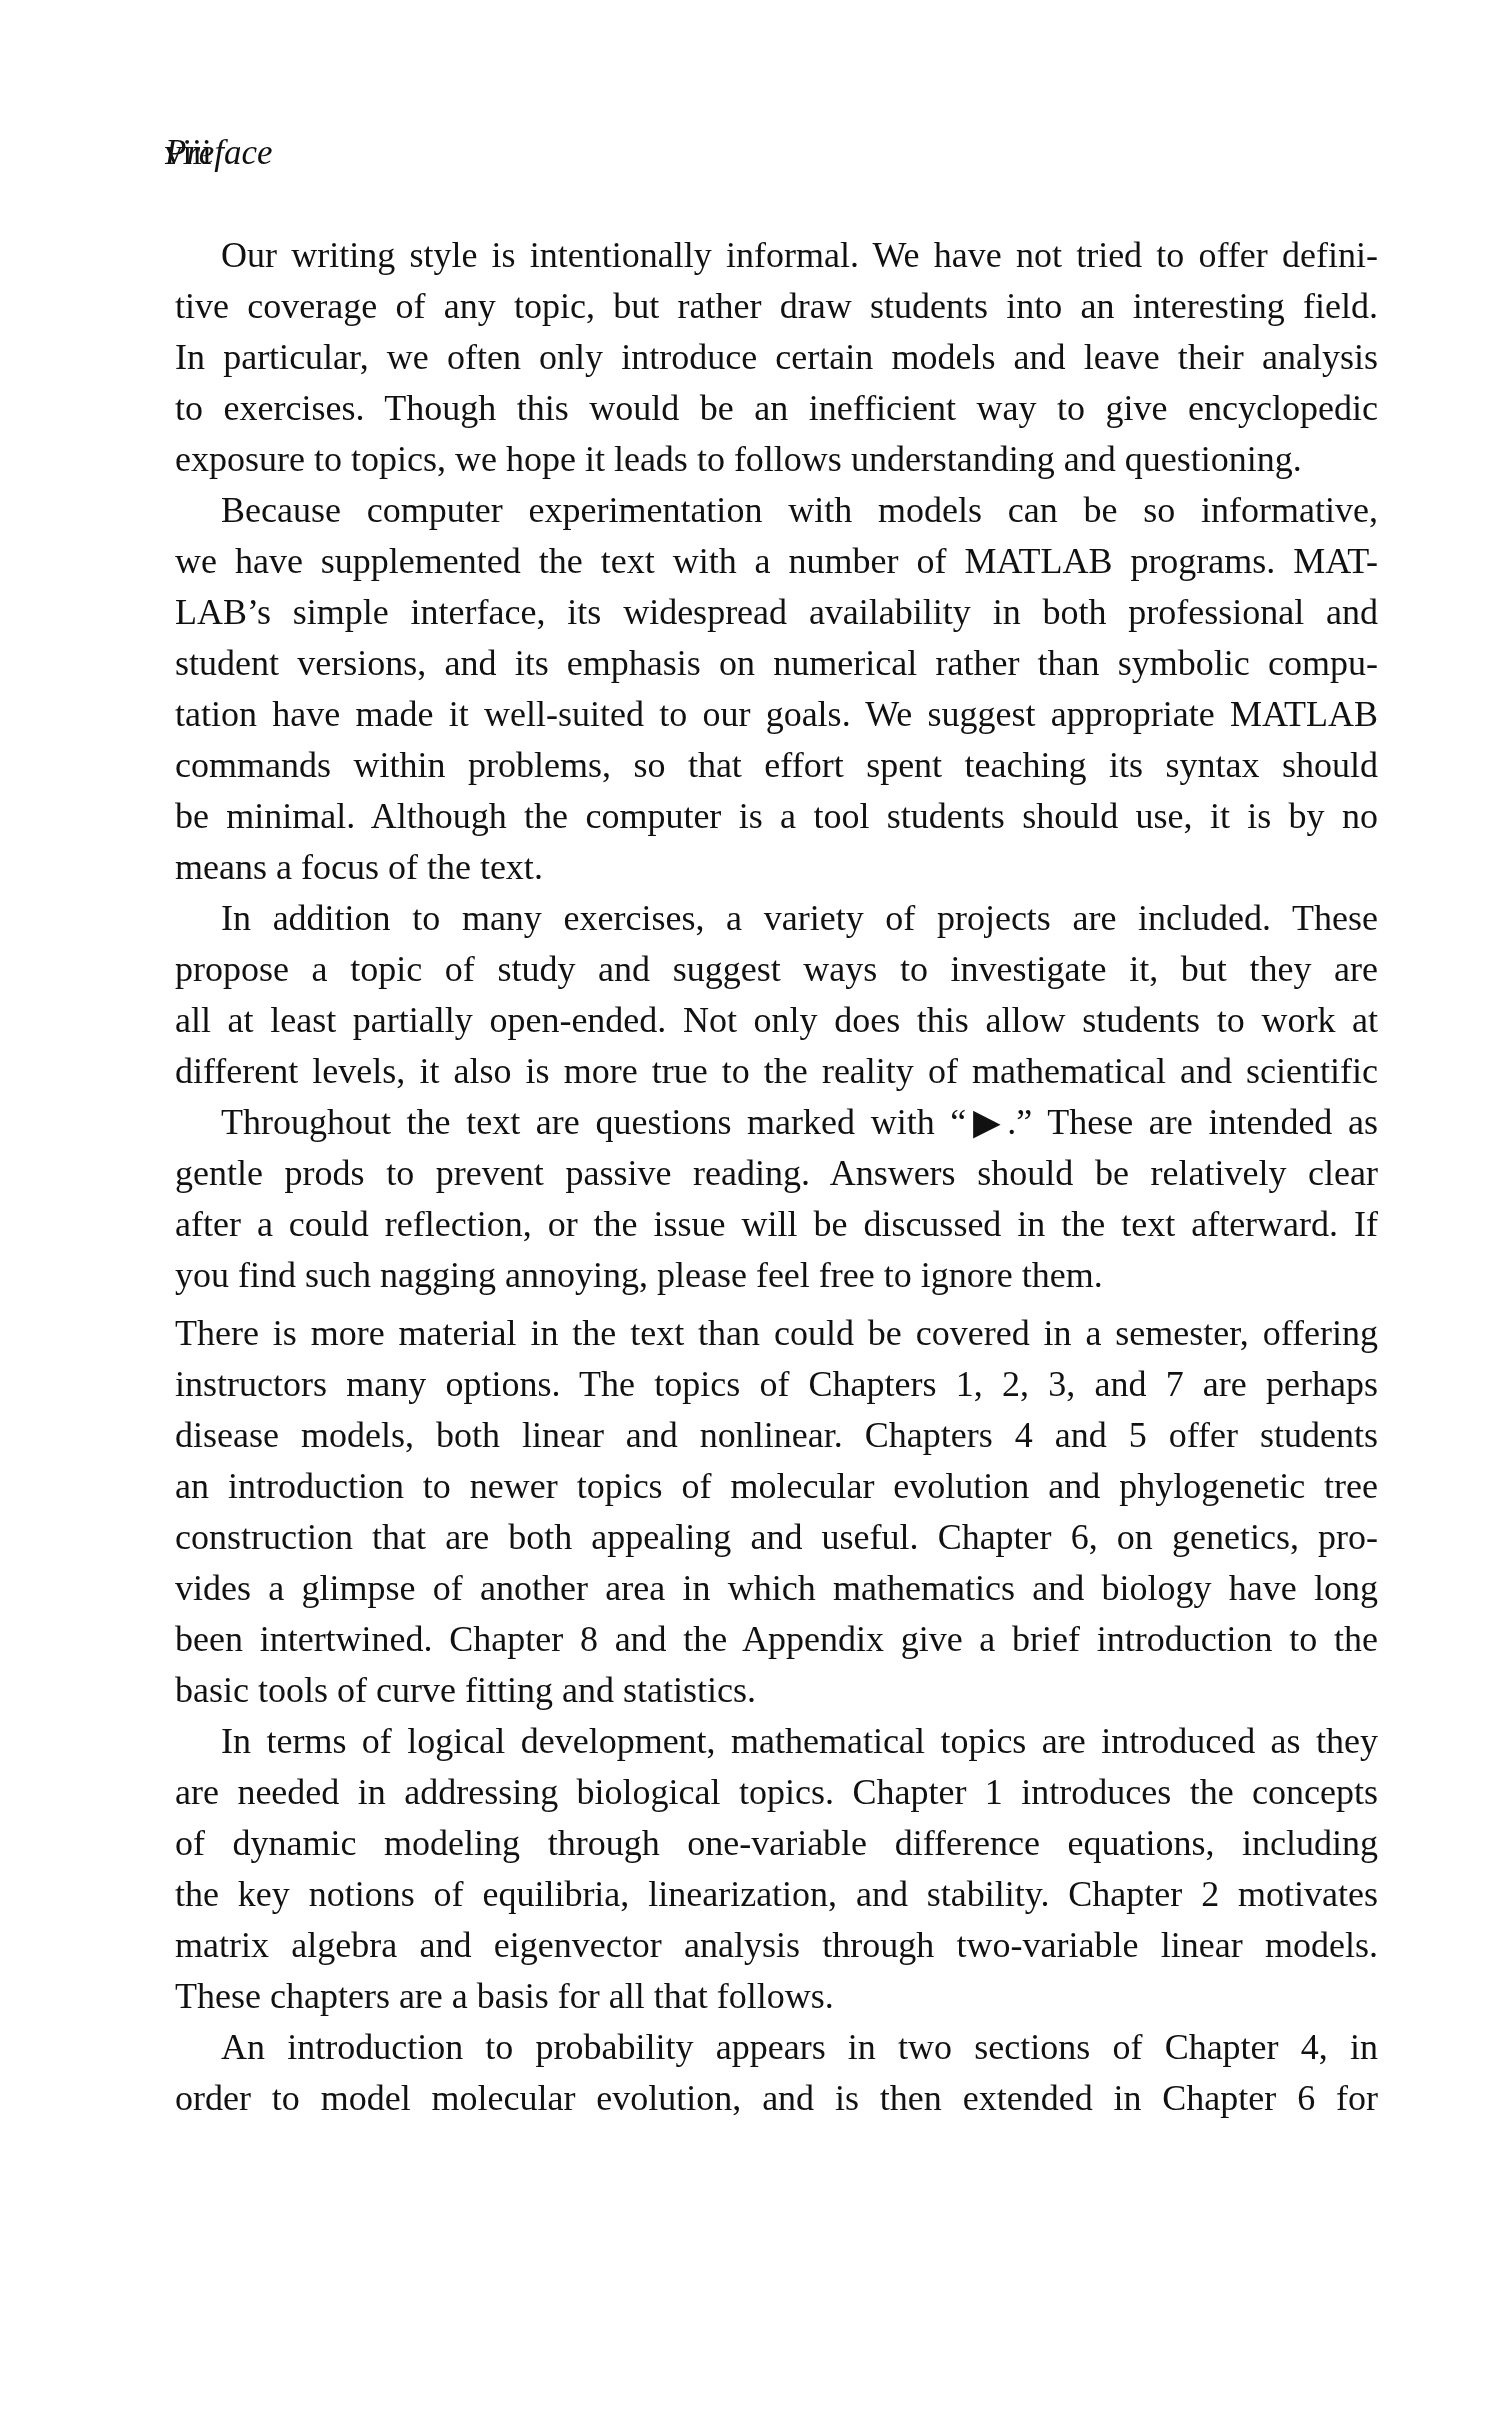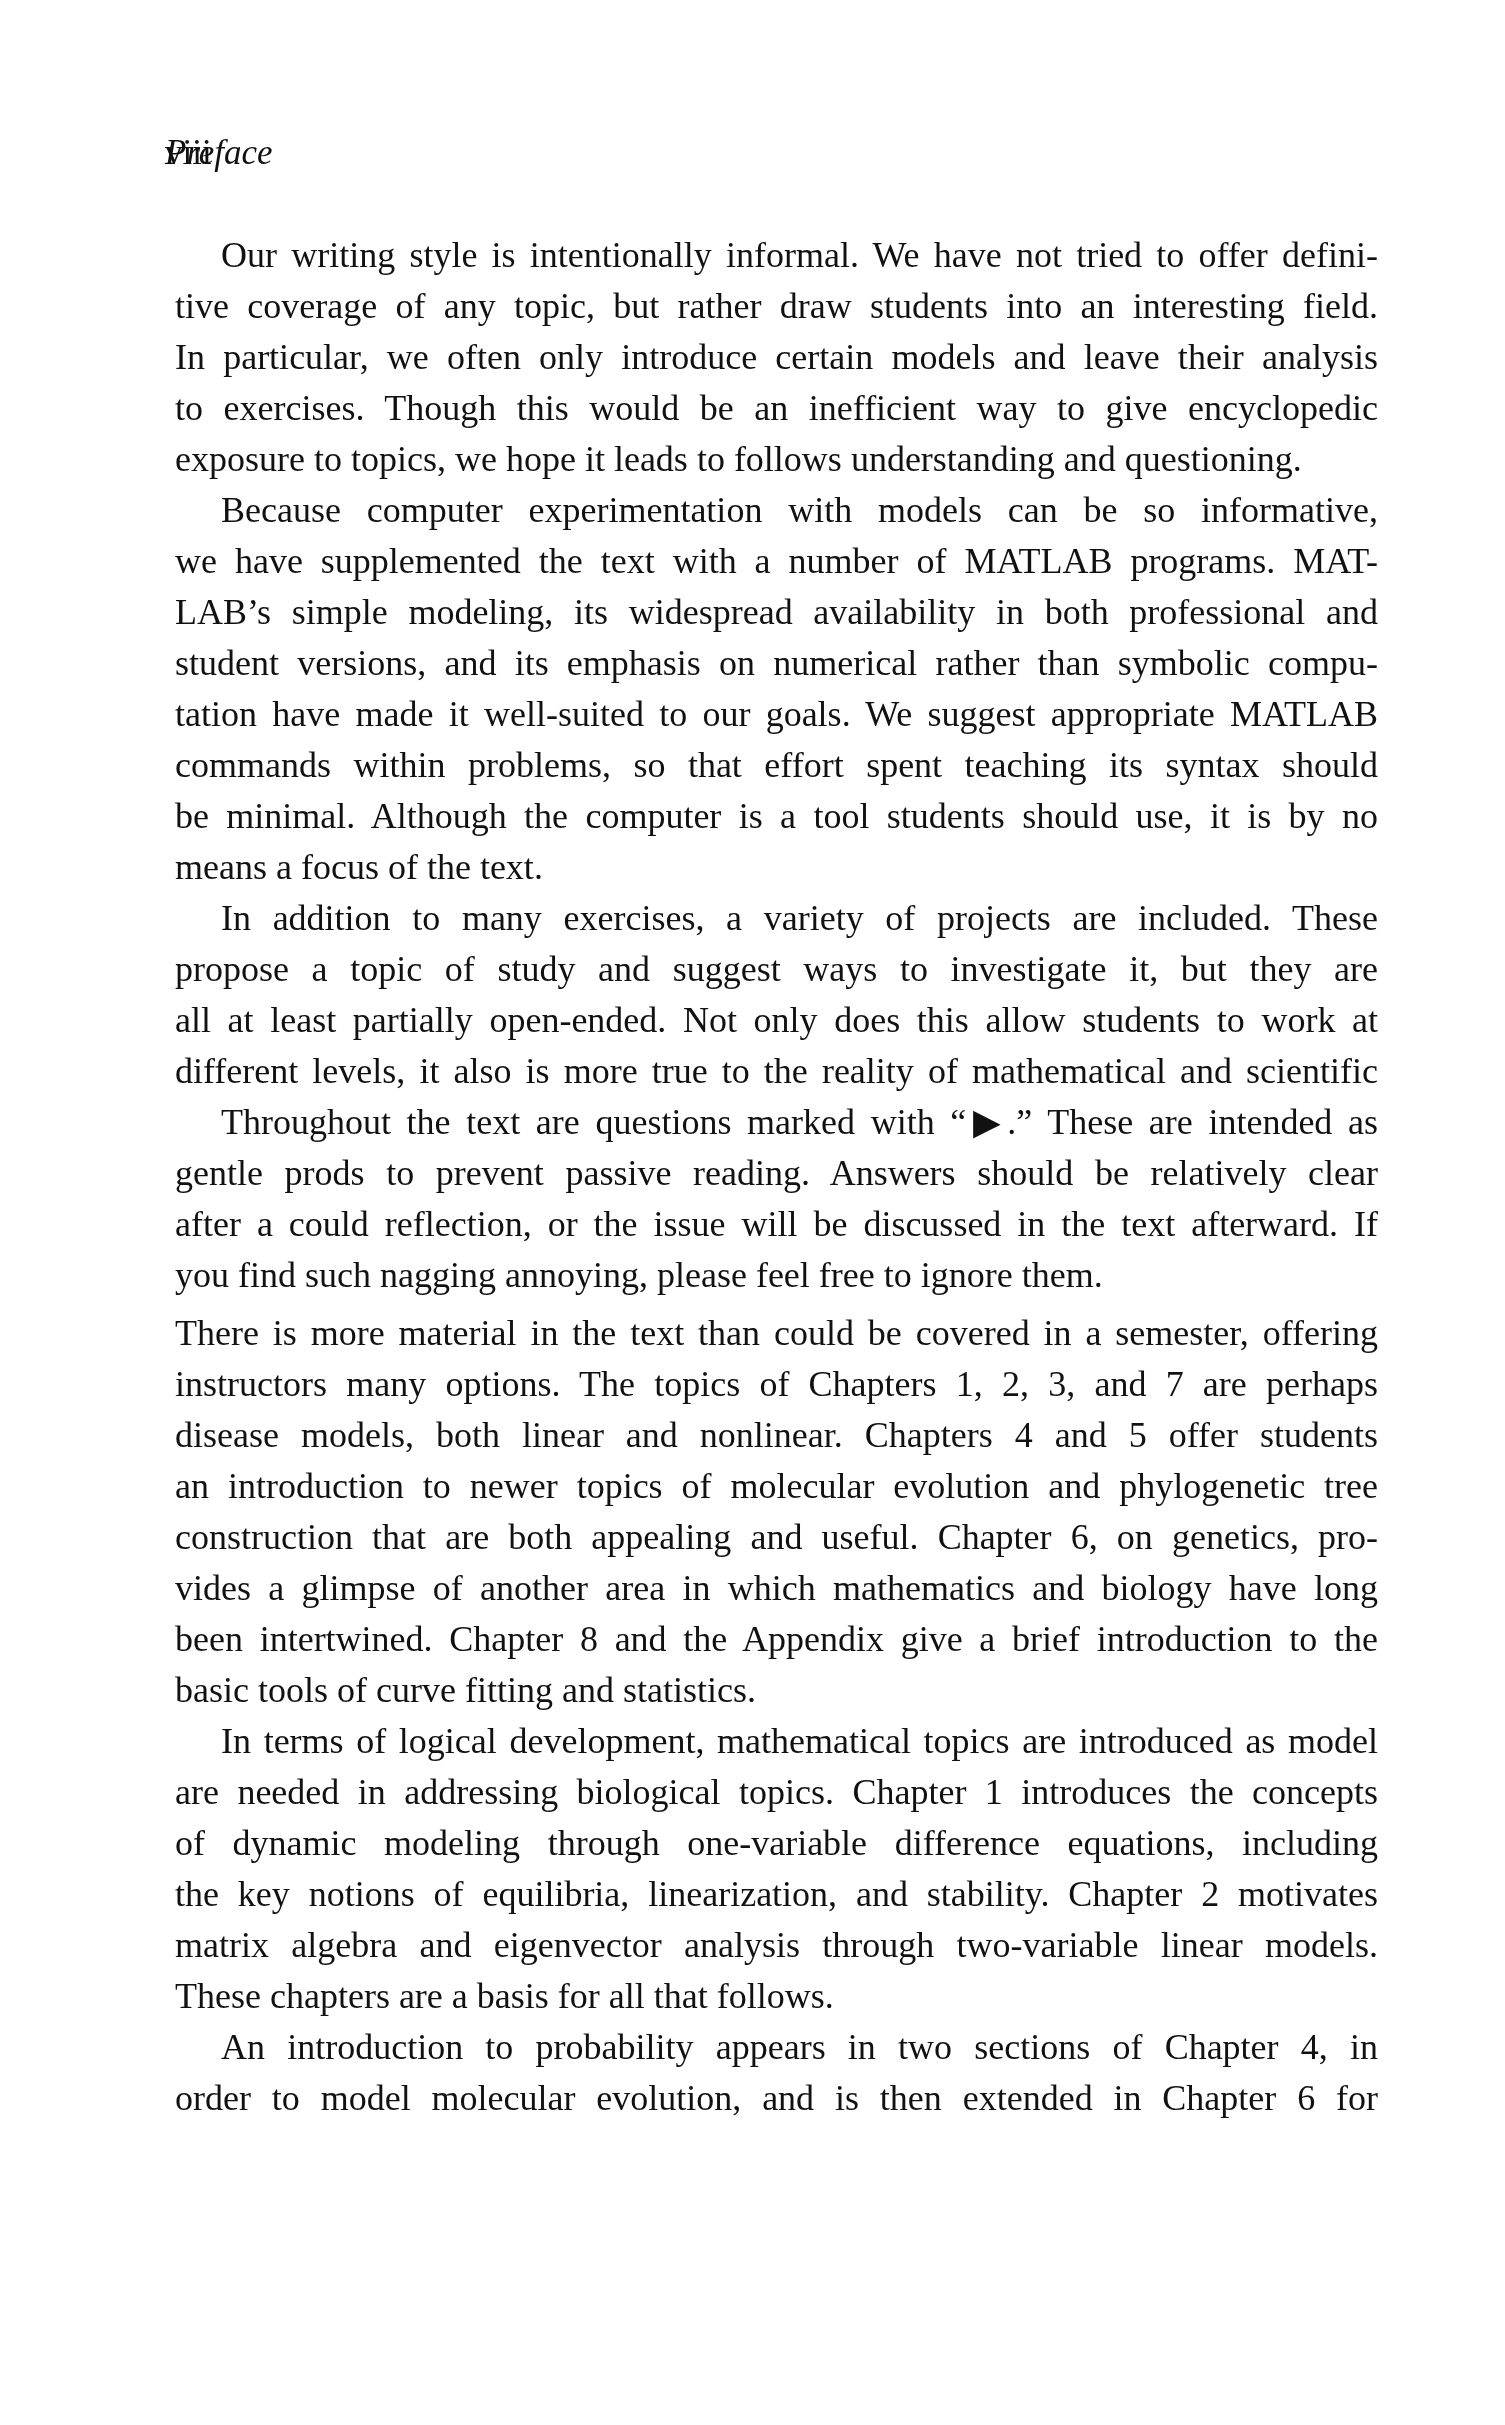--- a/index.html
+++ b/index.html
@@ -92,21 +92,21 @@
       <span class="line indent"><span class="line-inner">Our writing style is intentionally informal. We have not tried to offer defini-</span></span>
       <span class="line"><span class="line-inner">tive coverage of any topic, but rather draw students into an interesting field.</span></span>
       <span class="line"><span class="line-inner">In particular, we often only introduce certain models and leave their analysis</span></span>
       <span class="line"><span class="line-inner">to exercises. Though this would be an inefficient way to give encyclopedic</span></span>
       <span class="line last"><span class="line-inner">exposure to topics, we hope it leads to follows understanding and questioning.</span></span>
     </div>
 
     <div class="para">
       <span class="line indent"><span class="line-inner">Because computer experimentation with models can be so informative,</span></span>
       <span class="line"><span class="line-inner">we have supplemented the text with a number of MATLAB programs. MAT-</span></span>
-      <span class="line"><span class="line-inner">LAB’s simple modeling, its widespread availability in both professional and</span></span>
+      <span class="line"><span class="line-inner">LAB’s simple interface, its widespread availability in both professional and</span></span>
       <span class="line"><span class="line-inner">student versions, and its emphasis on numerical rather than symbolic compu-</span></span>
       <span class="line"><span class="line-inner">tation have made it well-suited to our goals. We suggest appropriate MATLAB</span></span>
       <span class="line"><span class="line-inner">commands within problems, so that effort spent teaching its syntax should</span></span>
       <span class="line"><span class="line-inner">be minimal. Although the computer is a tool students should use, it is by no</span></span>
       <span class="line last"><span class="line-inner">means a focus of the text.</span></span>
     </div>
 
     <div class="para">
       <span class="line indent"><span class="line-inner">In addition to many exercises, a variety of projects are included. These</span></span>
       <span class="line"><span class="line-inner">propose a topic of study and suggest ways to investigate it, but they are</span></span>
@@ -126,21 +126,21 @@
       <span class="line"><span class="line-inner">instructors many options. The topics of Chapters 1, 2, 3, and 7 are perhaps</span></span>
       <span class="line"><span class="line-inner">disease models, both linear and nonlinear. Chapters 4 and 5 offer students</span></span>
       <span class="line"><span class="line-inner">an introduction to newer topics of molecular evolution and phylogenetic tree</span></span>
       <span class="line"><span class="line-inner">construction that are both appealing and useful. Chapter 6, on genetics, pro-</span></span>
       <span class="line"><span class="line-inner">vides a glimpse of another area in which mathematics and biology have long</span></span>
       <span class="line"><span class="line-inner">been intertwined. Chapter 8 and the Appendix give a brief introduction to the</span></span>
       <span class="line last"><span class="line-inner">basic tools of curve fitting and statistics.</span></span>
     </div>
 
     <div class="para">
-      <span class="line indent"><span class="line-inner">In terms of logical development, mathematical topics are introduced as model</span></span>
+      <span class="line indent"><span class="line-inner">In terms of logical development, mathematical topics are introduced as they</span></span>
       <span class="line"><span class="line-inner">are needed in addressing biological topics. Chapter 1 introduces the concepts</span></span>
       <span class="line"><span class="line-inner">of dynamic modeling through one-variable difference equations, including</span></span>
       <span class="line"><span class="line-inner">the key notions of equilibria, linearization, and stability. Chapter 2 motivates</span></span>
       <span class="line"><span class="line-inner">matrix algebra and eigenvector analysis through two-variable linear models.</span></span>
       <span class="line last"><span class="line-inner">These chapters are a basis for all that follows.</span></span>
     </div>
 
     <div class="para">
       <span class="line indent"><span class="line-inner">An introduction to probability appears in two sections of Chapter 4, in</span></span>
       <span class="line"><span class="line-inner">order to model molecular evolution, and is then extended in Chapter 6 for</span></span>

